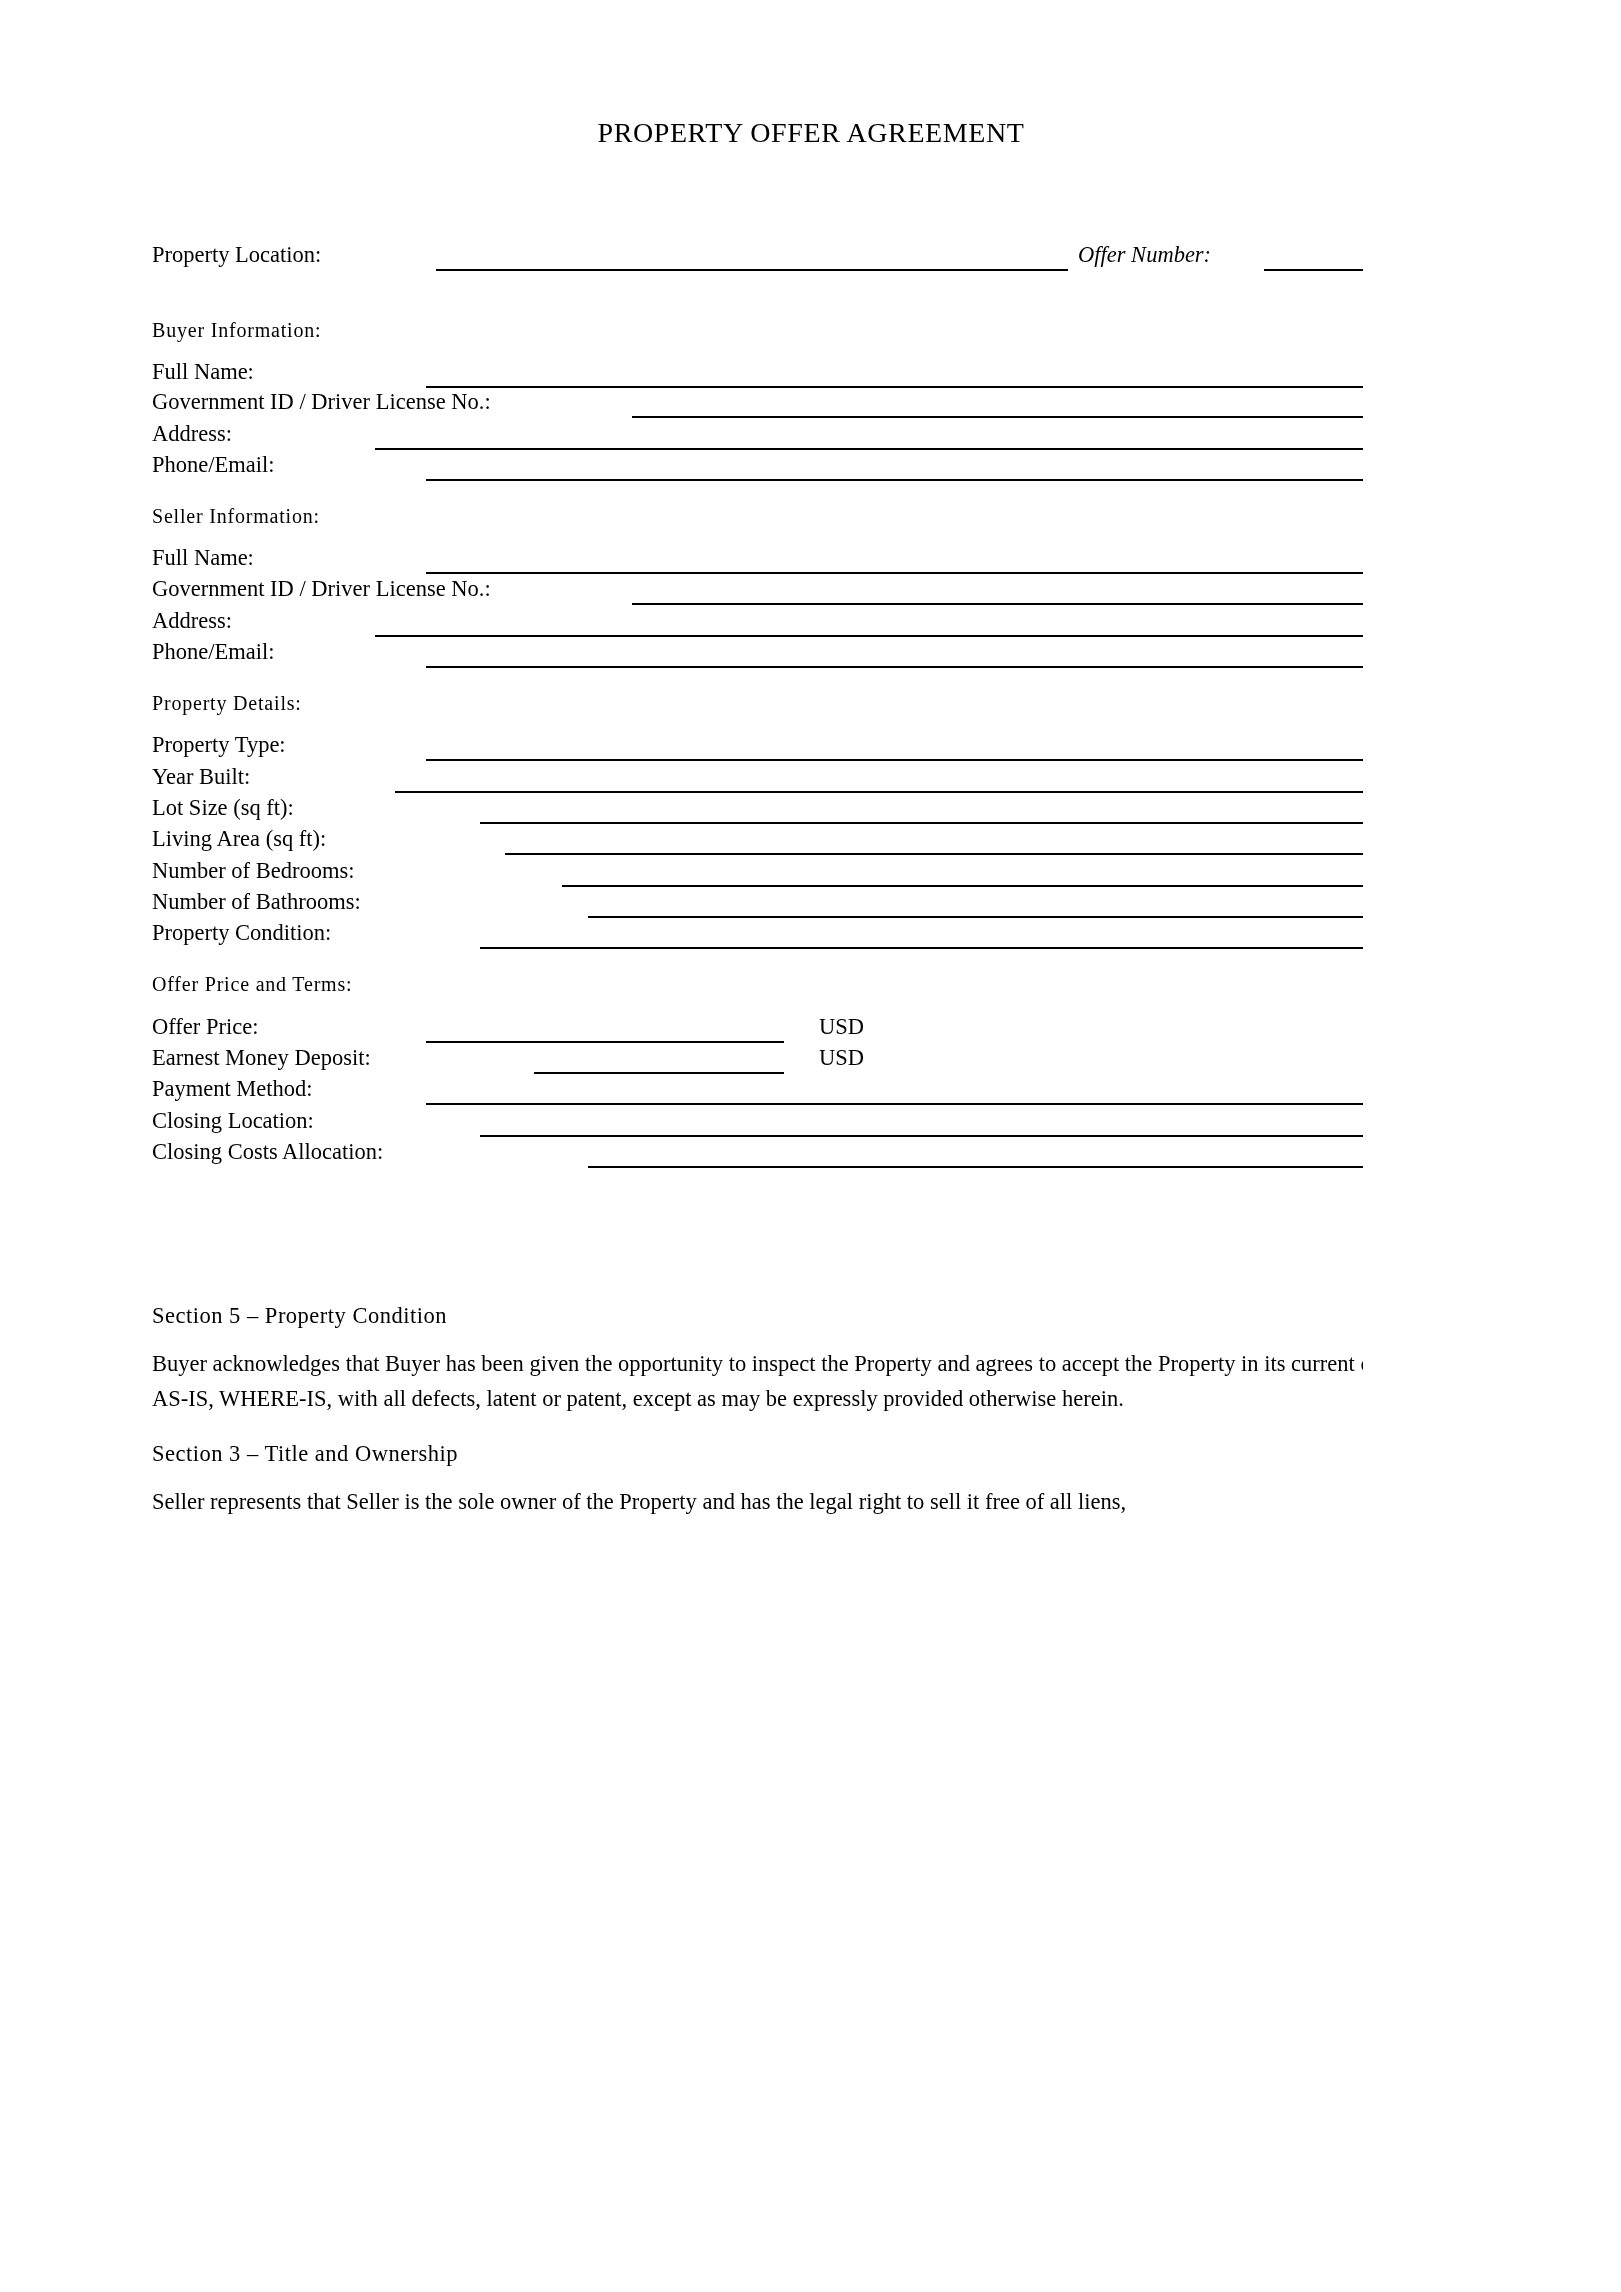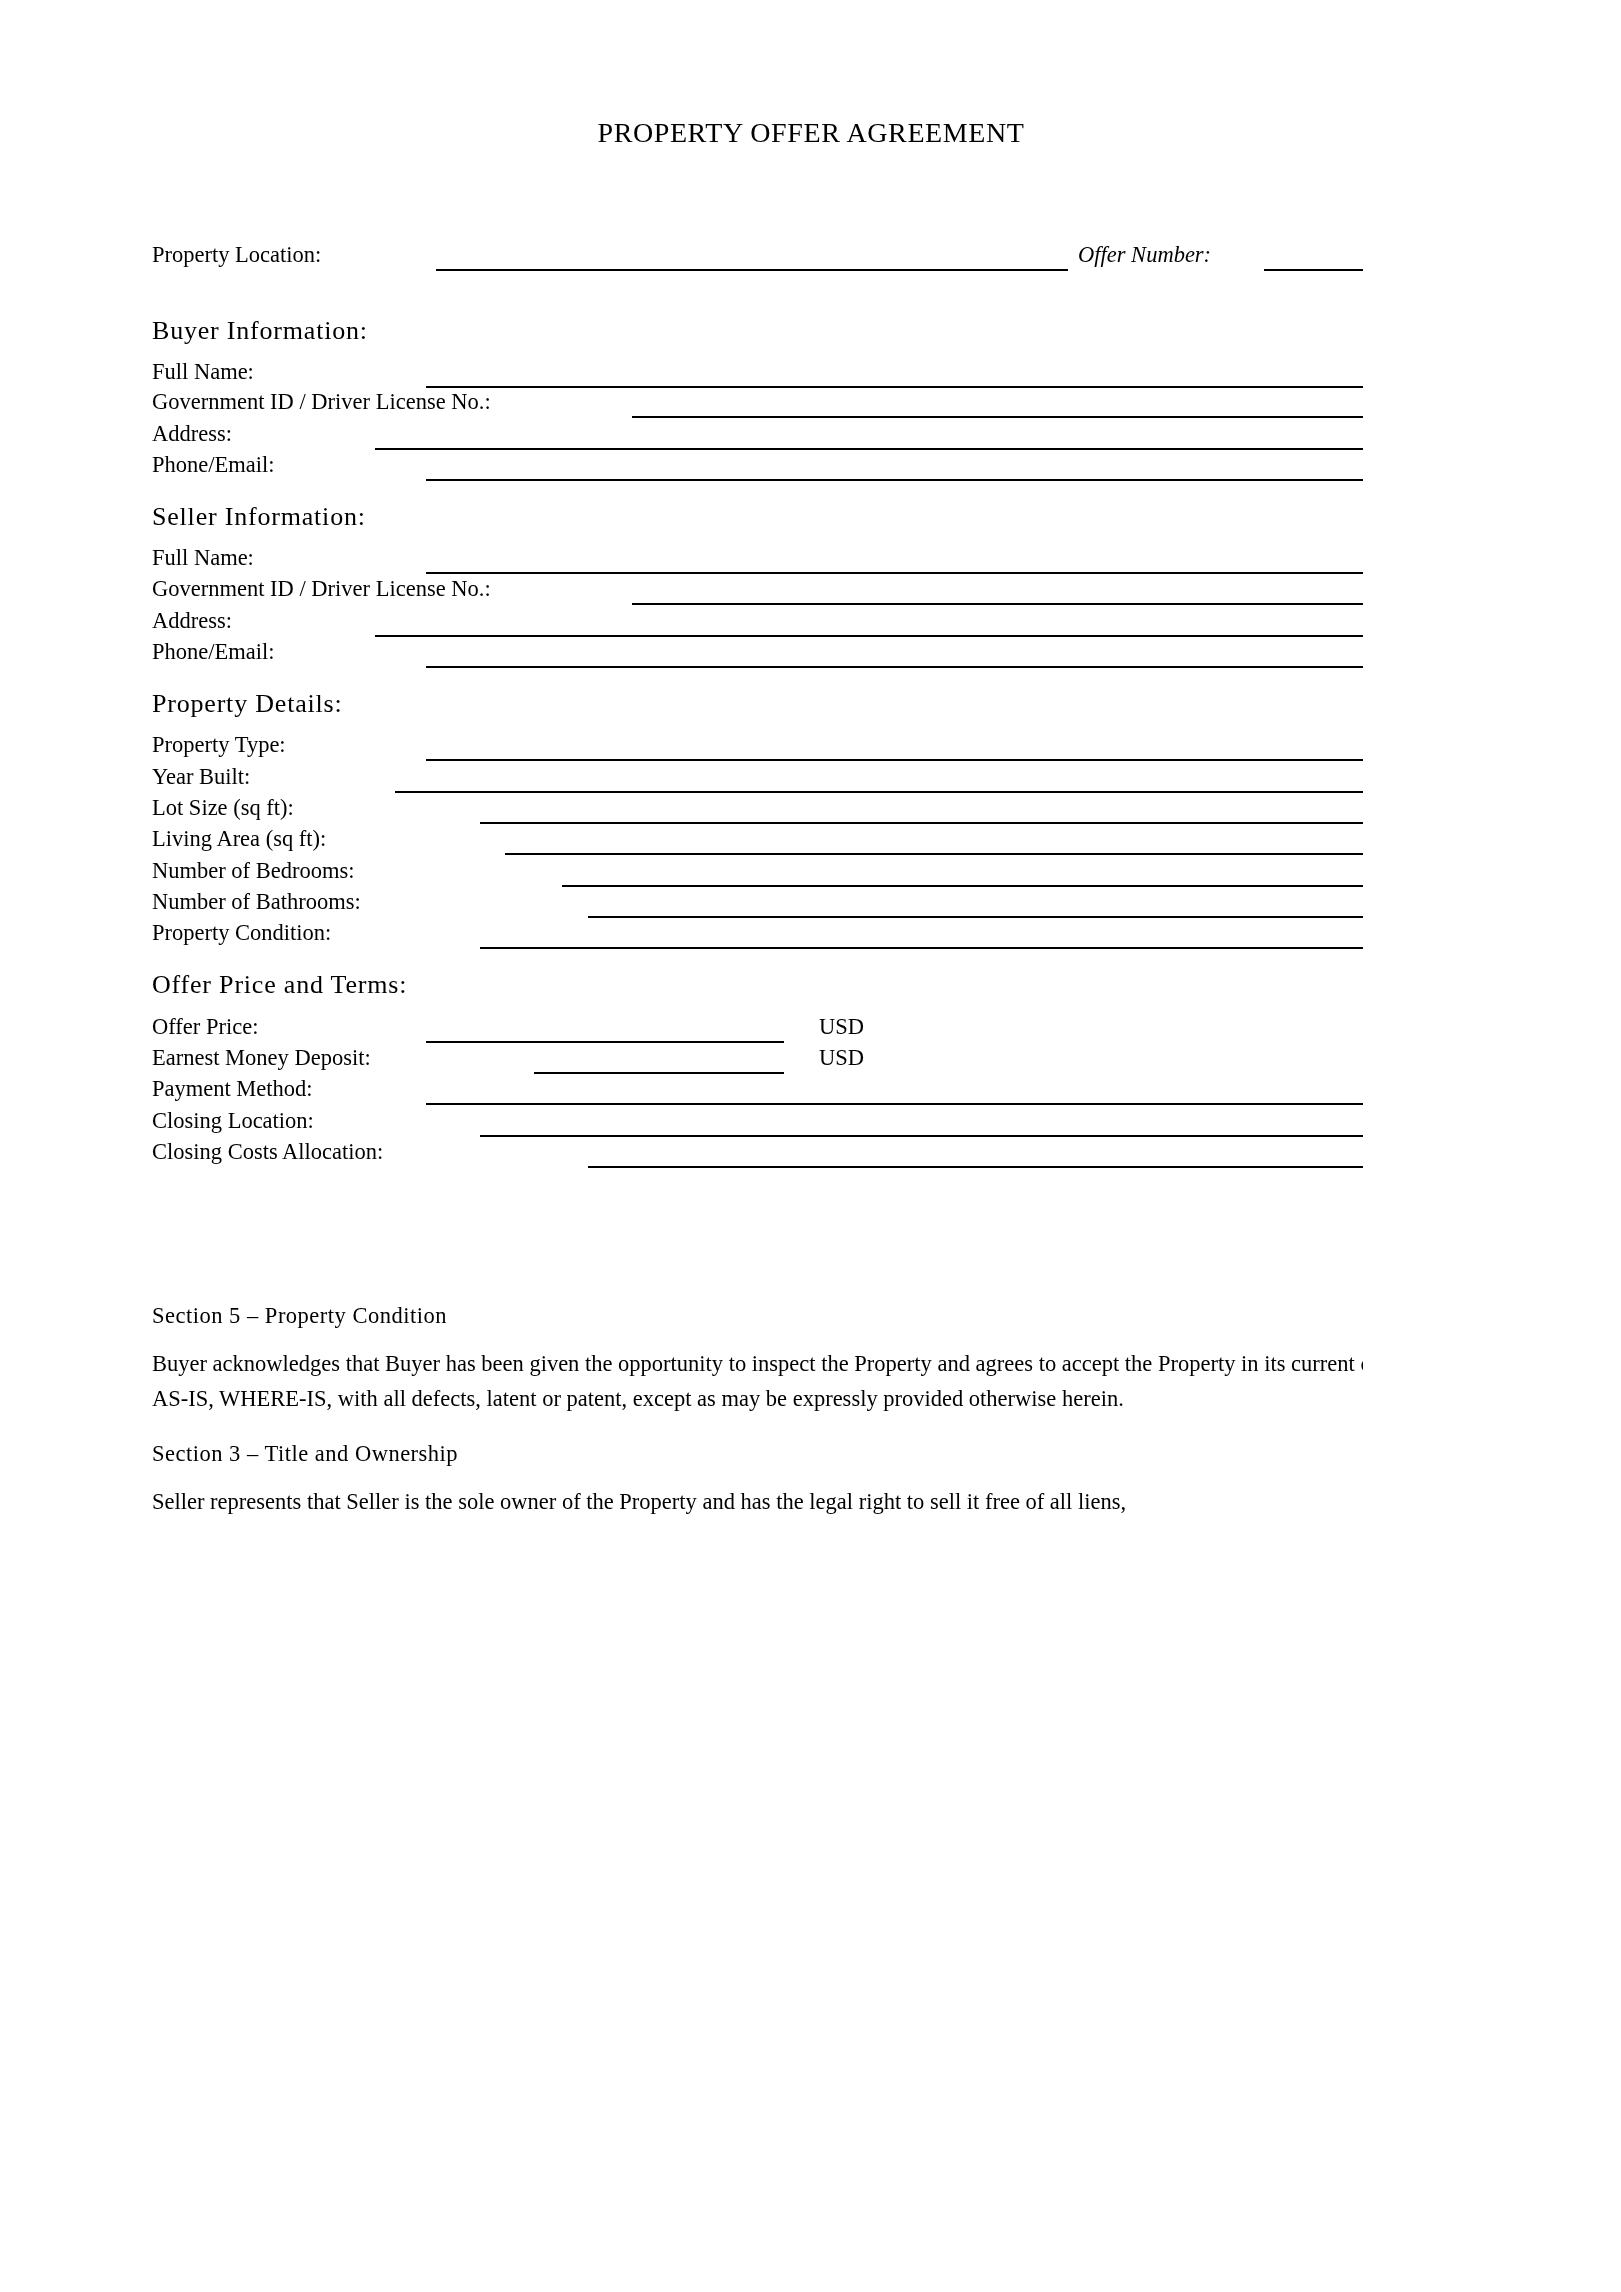--- a/index.html
+++ b/index.html
@@ -68,21 +68,21 @@
     top: 0;
     font-size: 22.5px;
     line-height: 29px;
     white-space: nowrap;
   }
 
   
   .group-heading {
     position: absolute;
     left: 0;
-    font-size: 26px;
+    font-size: 20px;
     line-height: 29px;
     letter-spacing: 0.8px;
     white-space: nowrap;
   }
 
   
   .section {
     position: absolute;
     left: 0;
     width: 1321px;

